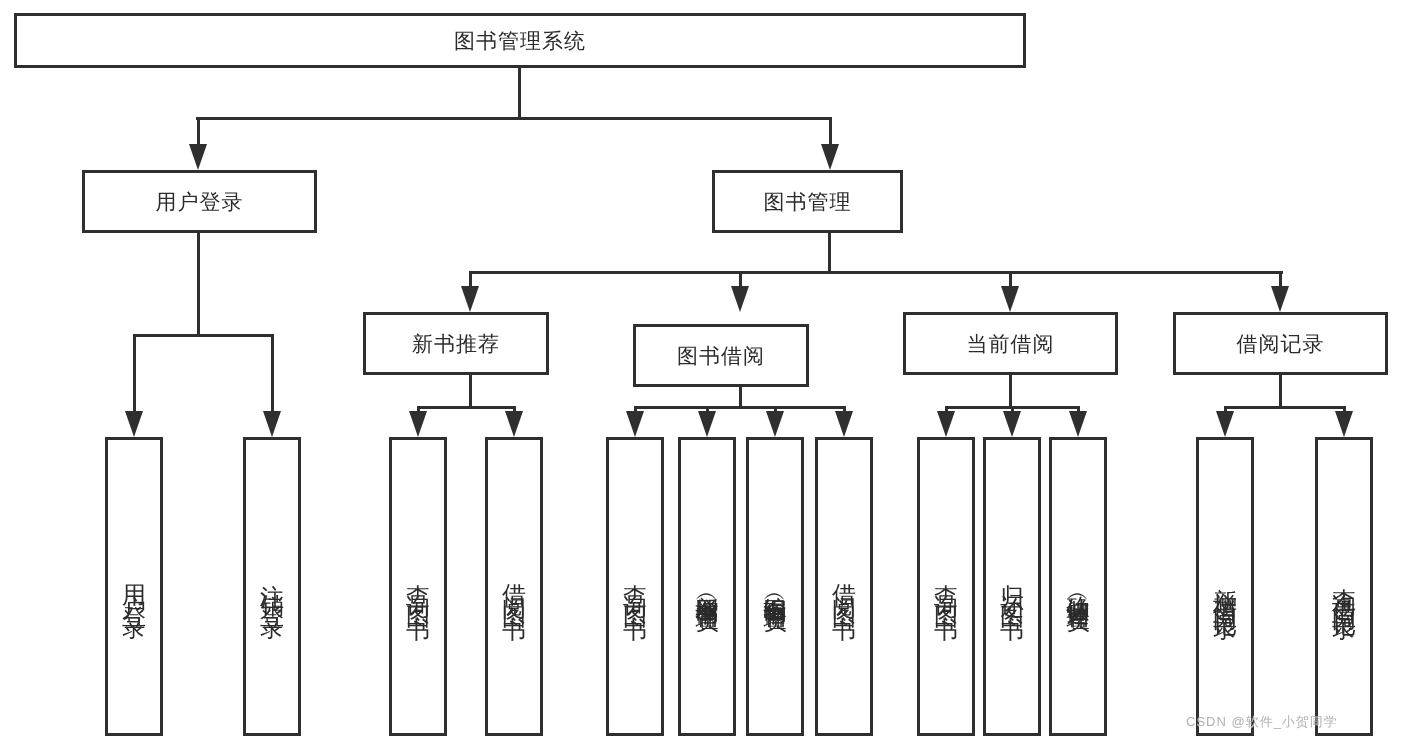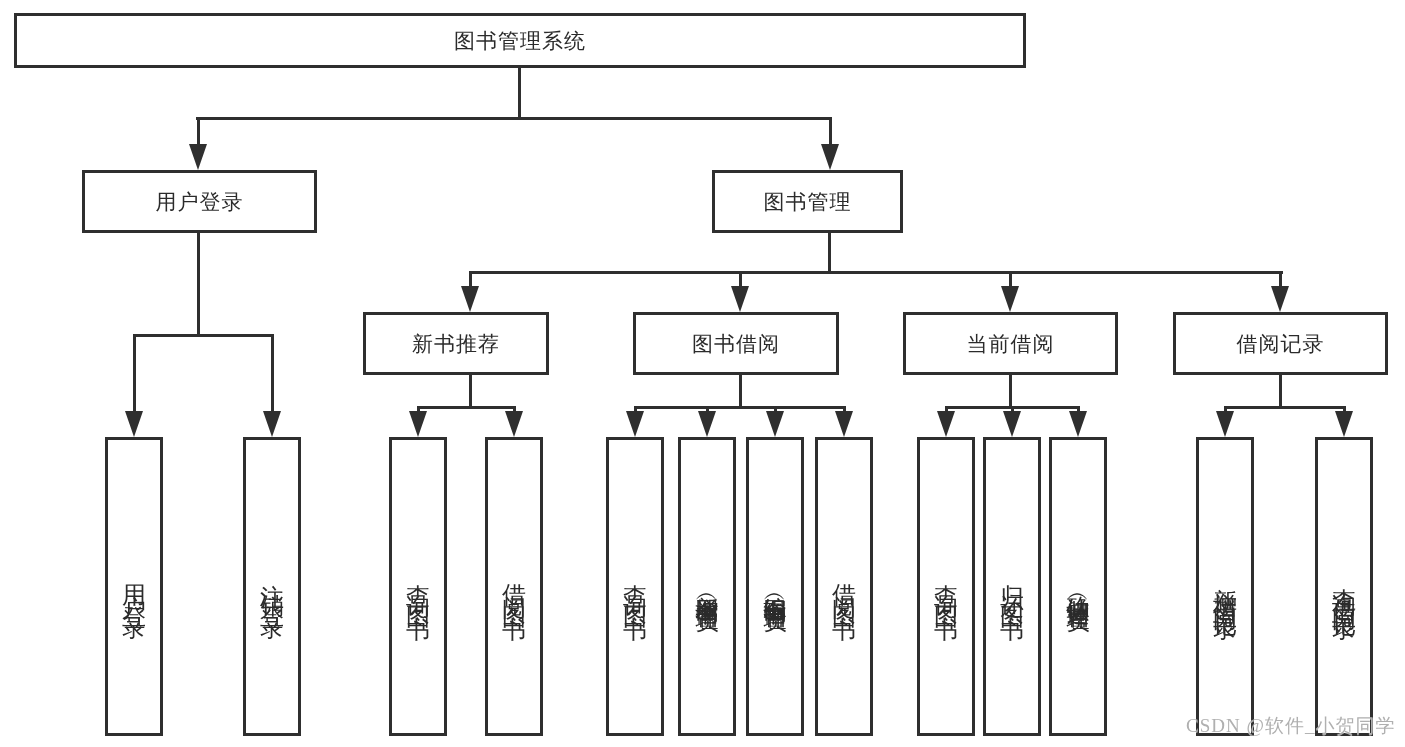--- a/index.html
+++ b/index.html
@@ -7,21 +7,21 @@
     --text:#2b2b2b;
     --watermark:#b0b0b0;
     --bg:#ffffff;
   }
   html,body{margin:0;padding:0;background:var(--bg);}
   .canvas{
     position:relative;
     width:1405px;height:747px;
     background:var(--bg);
     overflow:hidden;
-    font-family:Liberation Serif, serif;
+    font-family:Liberation Sans, sans-serif;
     color:var(--text);
   }
   
   .box{
     position:absolute;
     box-sizing:border-box;
     background:#fff;
     border:3px solid var(--line);
     display:flex;align-items:center;justify-content:center;
     font-size:21px;
@@ -55,21 +55,21 @@
   .arr{
     position:absolute;width:0;height:0;
     border-left:9px solid transparent;
     border-right:9px solid transparent;
     border-top:26px solid var(--line);
     z-index:1;
   }
   .watermark{
     position:absolute;
     left:1186px;top:713px;
-    font-size:19px;
+    font-size:13px;
     color:var(--watermark);
     letter-spacing:1px;
     white-space:nowrap;
     z-index:5;
     text-shadow:0 1px 0 rgba(255,255,255,.6);
   }
 </style>
 </head>
 <body>
 
@@ -107,21 +107,21 @@
   <div class="vl" style="left:739px;top:271px;height:16px"></div>
   <div class="arr" style="left:731px;top:286px"></div>
   <div class="vl" style="left:1009px;top:271px;height:16px"></div>
   <div class="arr" style="left:1001px;top:286px"></div>
   <div class="vl" style="left:1279px;top:271px;height:16px"></div>
   <div class="arr" style="left:1271px;top:286px"></div>
 
   <div class="box" style="left:363px;top:312px;width:186px;height:63px">
     <span>新书推荐</span>
   </div>
-  <div class="box" style="left:633px;top:312px;width:206px;height:63px">
+  <div class="box" style="left:633px;top:324px;width:176px;height:63px">
     <span>图书借阅</span>
   </div>
   <div class="box" style="left:1173px;top:312px;width:215px;height:63px">
     <span>借阅记录</span>
   </div>
   <div class="box" style="left:903px;top:312px;width:215px;height:63px">
     <span>当前借阅</span>
   </div>
 
   <div class="vl" style="left:469px;top:375px;height:33px"></div>

